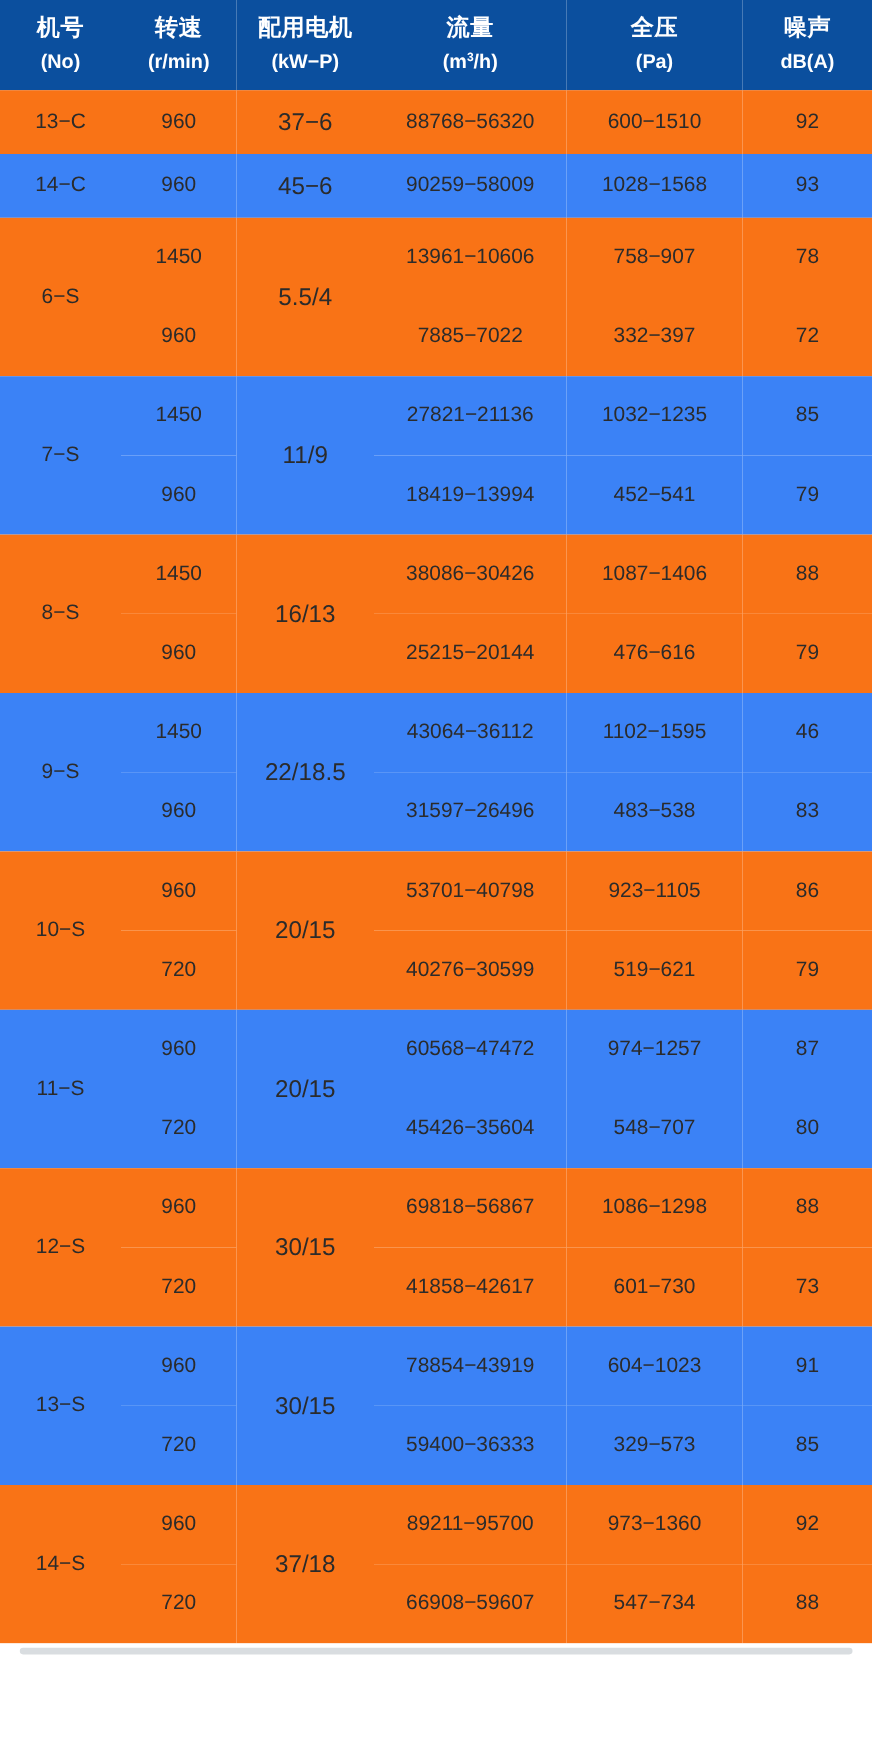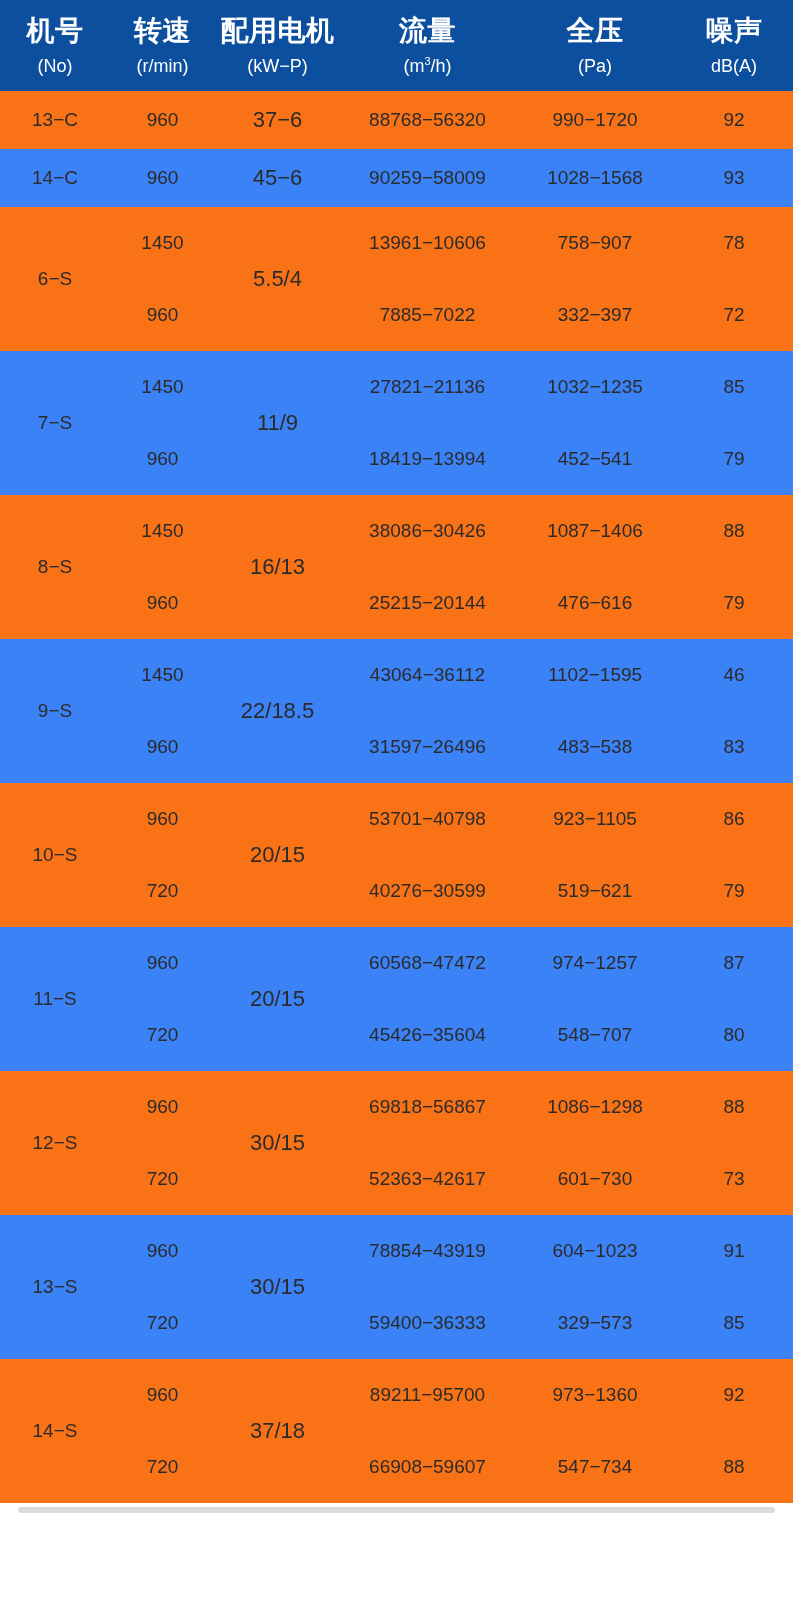--- a/index.html
+++ b/index.html
@@ -32,27 +32,27 @@
     font-weight: bold;
     text-align: center;
     vertical-align: middle;
     padding: 12px 2px 13px 2px;
     font-size: 20px;
     line-height: 1.35;
     border: none;
   }
   thead .hdr-main {
     display: block;
-    font-size: 28px;
+    font-size: 21px;
     letter-spacing: 0.5px;
   }
   thead .hdr-sub {
     display: block;
     font-size: 18px;
-    font-weight: normal;
+    font-weight: bold;
     margin-top: 4px;
   }
   thead .hdr-sub sup {
     font-size: 11px;
     vertical-align: super;
   }
 
   tbody td {
     text-align: center;
     vertical-align: middle;
@@ -131,21 +131,21 @@
         <span class="hdr-sub">dB(A)</span>
       </th>
     </tr>
   </thead>
   <tbody id="table-body">
       <tr class="band-light single">
         <td class="cell-no" rowspan="1">13−C</td>
         <td>960</td>
         <td class="cell-motor" rowspan="1">37−6</td>
         <td>88768−56320</td>
-        <td>990−1720</td>
+        <td>600−1510</td>
         <td>92</td>
       </tr>
       <tr class="band-grey single">
         <td class="cell-no" rowspan="1">14−C</td>
         <td>960</td>
         <td class="cell-motor" rowspan="1">45−6</td>
         <td>90259−58009</td>
         <td>1028−1568</td>
         <td>93</td>
       </tr>
@@ -236,21 +236,21 @@
       <tr class="band-light">
         <td class="cell-no" rowspan="2">12−S</td>
         <td>960</td>
         <td class="cell-motor" rowspan="2">30/15</td>
         <td>69818−56867</td>
         <td>1086−1298</td>
         <td>88</td>
       </tr>
       <tr class="band-light">
         <td>720</td>
-        <td>52363−42617</td>
+        <td>41858−42617</td>
         <td>601−730</td>
         <td>73</td>
       </tr>
       <tr class="band-grey">
         <td class="cell-no" rowspan="2">13−S</td>
         <td>960</td>
         <td class="cell-motor" rowspan="2">30/15</td>
         <td>78854−43919</td>
         <td>604−1023</td>
         <td>91</td>

